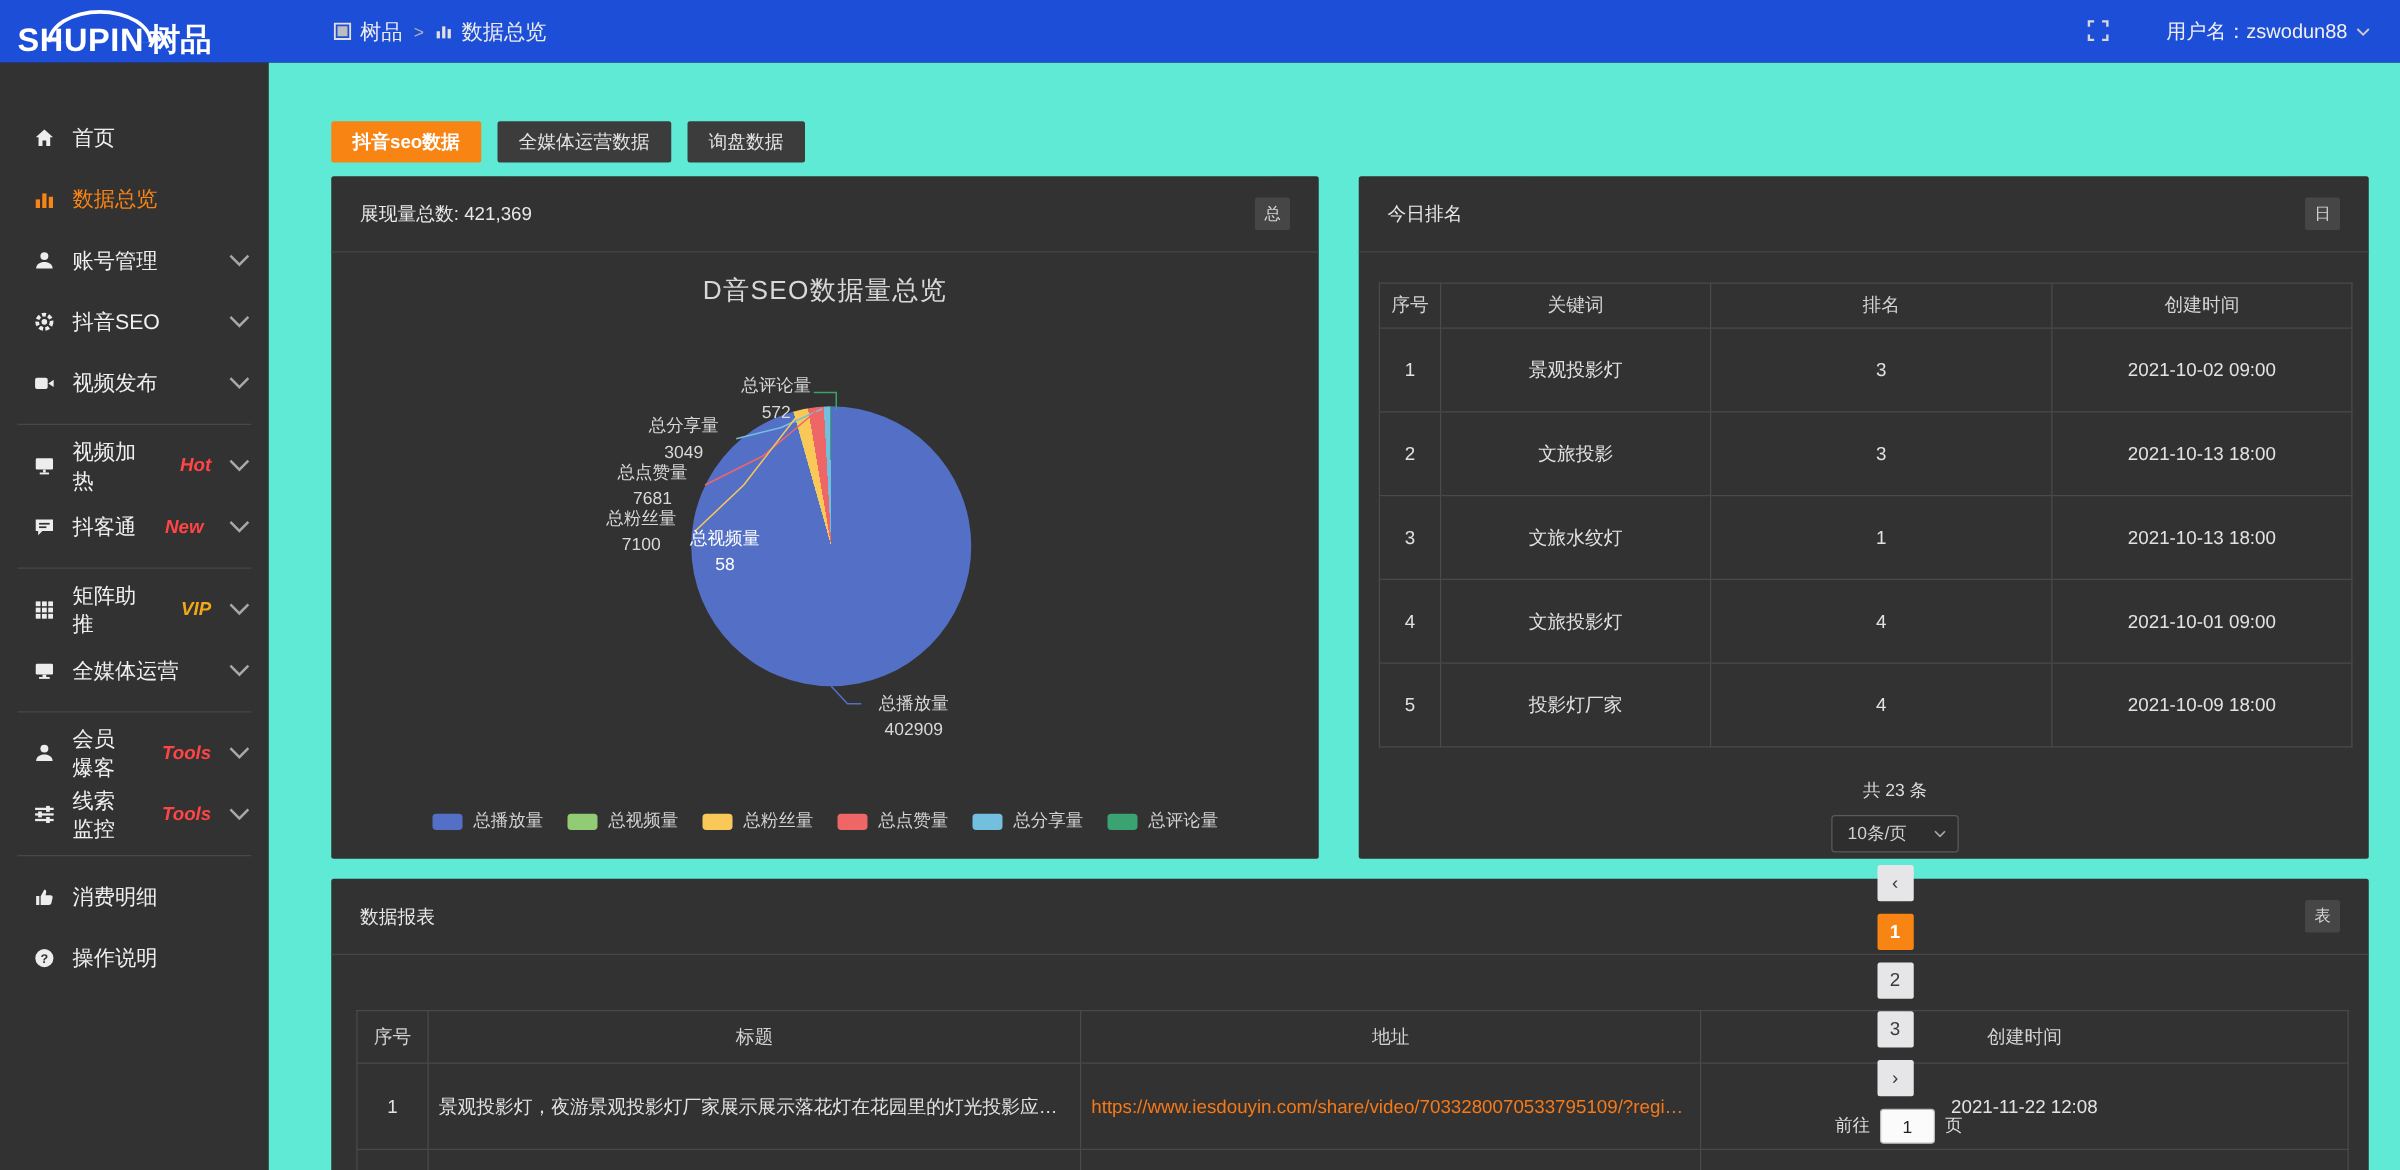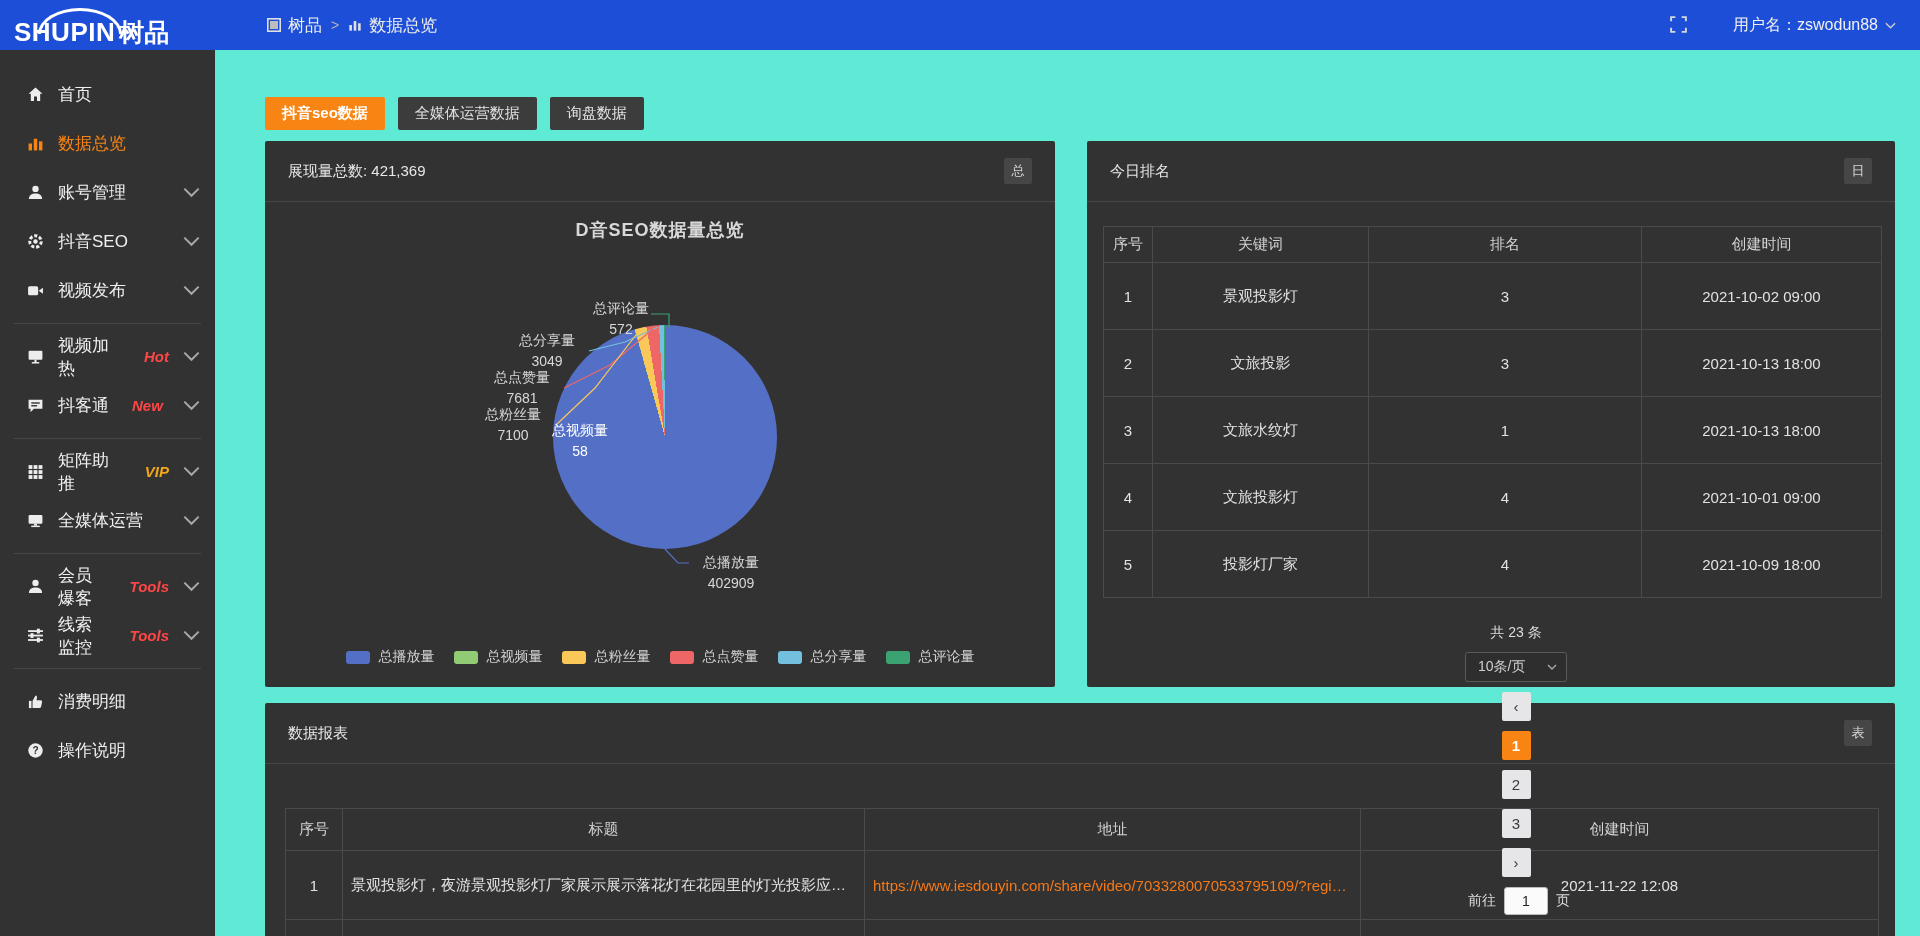--- a/index.html
+++ b/index.html
@@ -14,21 +14,21 @@
   .logo-en { font-size: 26px; font-weight: 800; letter-spacing: 0.5px; color: #fff; line-height: 1; padding-top: 14px; }
   .logo-cn { font-size: 25px; font-weight: 800; color: #fff; line-height: 1; margin-left: 4px; }
   .breadcrumb { margin-left: 52px; display: flex; align-items: center; gap: 9px; font-size: 17px; color: #ececec; }
   .crumb { display: flex; align-items: center; gap: 7px; cursor: pointer; }
   .crumb-sep { color: #b5b5b5; font-size: 14px; }
   .user-area { margin-left: auto; margin-right: 24px; display: flex; align-items: flex-start; gap: 45px; }
   .username { font-size: 16px; color: #f0f0f0; display: flex; align-items: center; gap: 7px; cursor: pointer; }
 
   
   .layout { display: flex; height: 886px; }
-  .sidebar { width: 215px; min-width: 215px; background: #323232; padding-top: 20px; }
+  .sidebar { width: 215px; min-width: 215px; background: #323232; padding-top: 36px; }
   .side-item { height: 49px; display: flex; align-items: center; gap: 14px; padding: 0 15px 0 27px;
     font-size: 17px; color: #f0f0f0; cursor: pointer; }
   .side-item svg { width: 17px; height: 17px; flex: none; }
   .side-item.active { color: #f88414; }
   .badge { font-style: italic; font-weight: 700; font-size: 15px; margin-left: 9px; }
   .badge.red { color: #ff4545; } .badge.gold { color: #f0a818; }
   .side-chev { margin-left: auto; color: #a8a8a8; display: flex; }
   .side-div { height: 1px; background: #474747; margin: 8px 14px; }
 
   .main { flex: 1; padding: 47px 25px 0 50px; background: #5eead4; }
@@ -44,21 +44,21 @@
   .p-right { width: 808px; height: 546px; }
   .p-bottom { margin-top: 16px; width: 1630px; height: 400px; }
   .p-head { height: 61px; border-bottom: 1px solid #474747; display: flex; align-items: center;
     justify-content: space-between; padding: 0 23px; font-size: 15px; color: #e8e8e8; }
   .mini-btn { width: 28px; height: 26px; background: #464646; color: #d8d8d8; font-size: 13px;
     display: flex; align-items: center; justify-content: center; border-radius: 2px; border: none; cursor: pointer; }
 
   
   .chart-area { position: relative; height: 484px; }
   .chart-title { position: absolute; top: 16px; left: 0; right: 0; text-align: center;
-    font-size: 18px; font-weight: 700; color: #d8d8d8; letter-spacing: 1px; }
+    font-size: 21px; font-weight: 400; color: #d8d8d8; letter-spacing: 1px; }
   .pie { position: absolute; left: 288px; top: 123px; width: 224px; height: 224px; border-radius: 50%;
     background: conic-gradient(#5470c6 0deg 344.2deg, #91cc75 344.2deg 344.4deg,
       #fac858 344.4deg 350.4deg, #ee6666 350.4deg 356.95deg,
       #73c0de 356.95deg 359.5deg, #3ba272 359.5deg 360deg); cursor: pointer; }
   .connectors { position: absolute; left: 0; top: 0; pointer-events: none; }
   .lbl { position: absolute; font-size: 14px; color: #d8d8d8; line-height: 1.5; text-align: center; }
   #lbl-comment { left: 318px; top: 96px;  width: 76px; }
   #lbl-share   { left: 243px; top: 128px; width: 78px; }
   #lbl-like    { left: 218px; top: 165px; width: 78px; }
   #lbl-fans    { left: 208px; top: 202px; width: 80px; }

